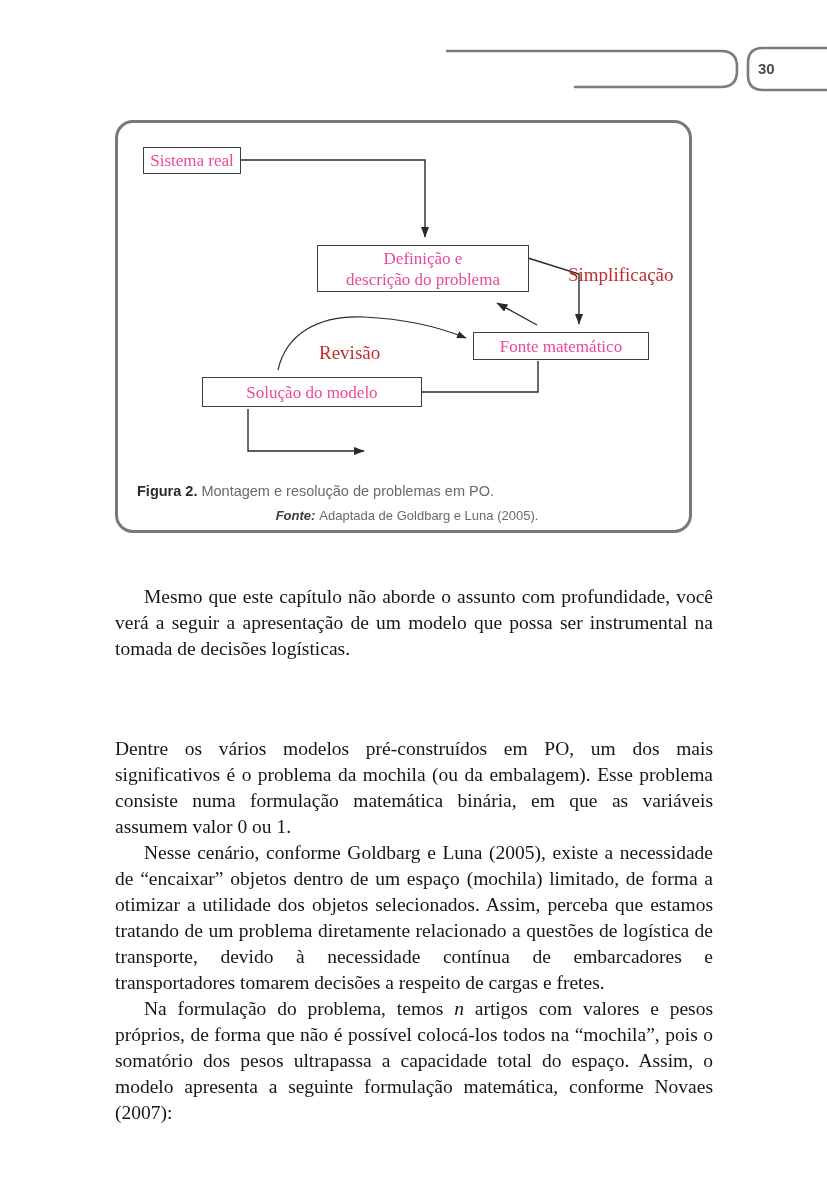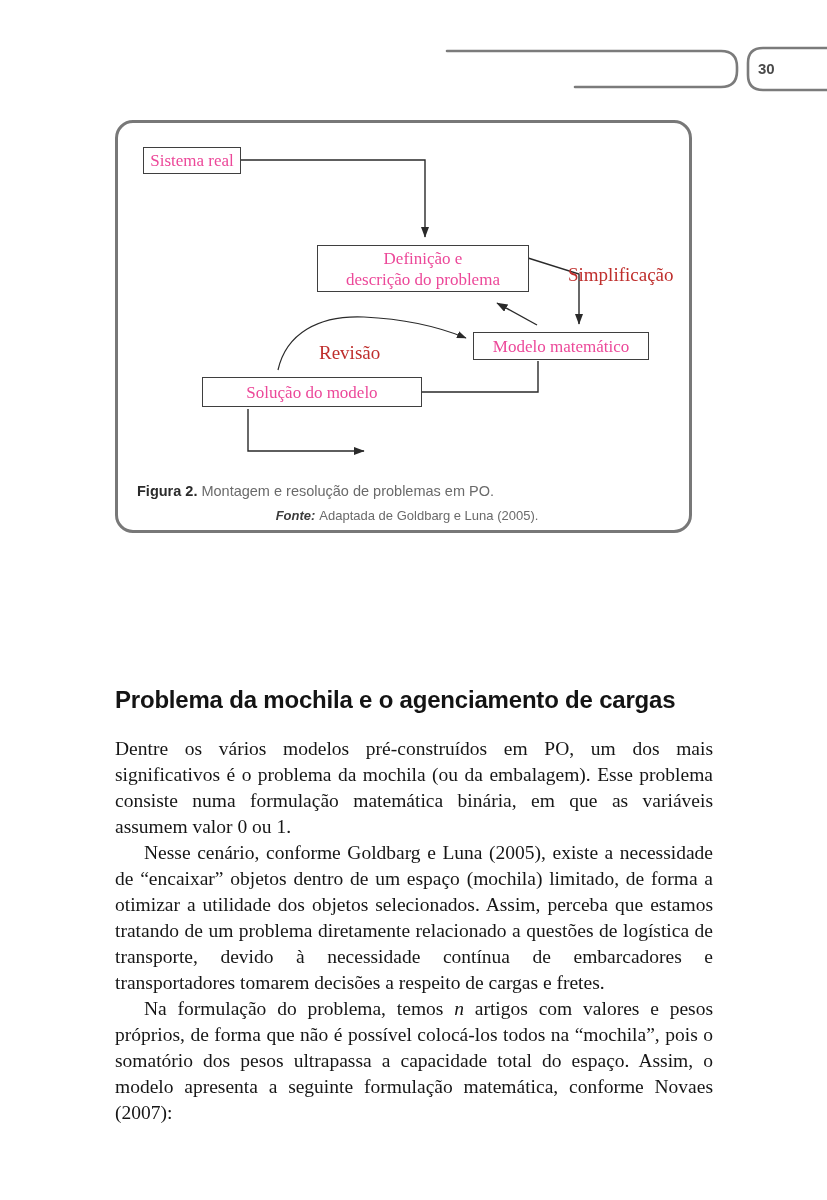--- a/index.html
+++ b/index.html
@@ -87,36 +87,38 @@
       <path d="M 420 238 V 269 H 264" fill="none" stroke="#2a2a2a" stroke-width="1.4" marker-end="url(#arr)"></path>
 
       <path d="M 130 286 V 328 H 246" fill="none" stroke="#2a2a2a" stroke-width="1.4" marker-end="url(#arr)"></path>
     </svg>
 
     <div class="fnode" style="left:25px;top:24px;width:98px;height:27px;">Sistema real</div>
 
     <div class="fnode" style="left:199px;top:122px;width:212px;height:47px;">Definição e
 descrição do problema</div>
 
-    <div class="fnode" style="left:355px;top:209px;width:176px;height:28px;">Modelo matemático</div>
+    <div class="fnode" style="left:355px;top:209px;width:176px;height:28px;">Fonte matemático</div>
 
     <div class="fnode" style="left:36px;top:254px;width:220px;height:30px;margin-left:48px;">Solução do modelo</div>
 
 
     <div class="flabel" style="left:450px;top:108px;color:#bf2e2c;margin-top:33px;">Simplificação</div>
 
     <div class="flabel" style="left:201px;top:219px;color:#bf2e2c;">Revisão</div>
 
     <div class="fig-caption"><span class="cap-label">Figura 2.</span><span>Montagem e resolução de problemas em PO.</span></div>
 
     <div class="fig-source"><span class="src-label">Fonte:</span><span>Adaptada de Goldbarg e Luna (2005).</span></div>
   </div>
 
+  <div class="bodycol" style="top:584px;">
+    <p class="para indent">Mesmo que este capítulo não aborde o assunto com profundidade, você verá a seguir a apresentação de um modelo que possa ser instrumental na tomada de decisões logísticas.</p>
+  </div>
 
-  <h1 class="section-heading">Problema da mochila e o agenciamento de cargas</h1>
 
   <div class="bodycol" style="top:736px;">
     <p class="para">Dentre os vários modelos pré-construídos em PO, um dos mais significativos é o problema da mochila (ou da embalagem). Esse problema consiste numa formulação matemática binária, em que as variáveis assumem valor 0 ou 1.</p>
     <p class="para indent">Nesse cenário, conforme Goldbarg e Luna (2005), existe a necessidade de “encaixar” objetos dentro de um espaço (mochila) limitado, de forma a otimizar a utilidade dos objetos selecionados. Assim, perceba que estamos tratando de um problema diretamente relacionado a questões de logística de transporte, devido à necessidade contínua de embarcadores e transportadores tomarem decisões a respeito de cargas e fretes.</p>
     <p class="para indent"><span>Na formulação do problema, temos </span><span class="var-n">n</span><span> artigos com valores e pesos próprios, de forma que não é possível colocá-los todos na “mochila”, pois o somatório dos pesos ultrapassa a capacidade total do espaço. Assim, o modelo apresenta a seguinte formulação matemática, conforme Novaes (2007):</span></p>
   </div>
 
 </div>
 
 </body></html>

